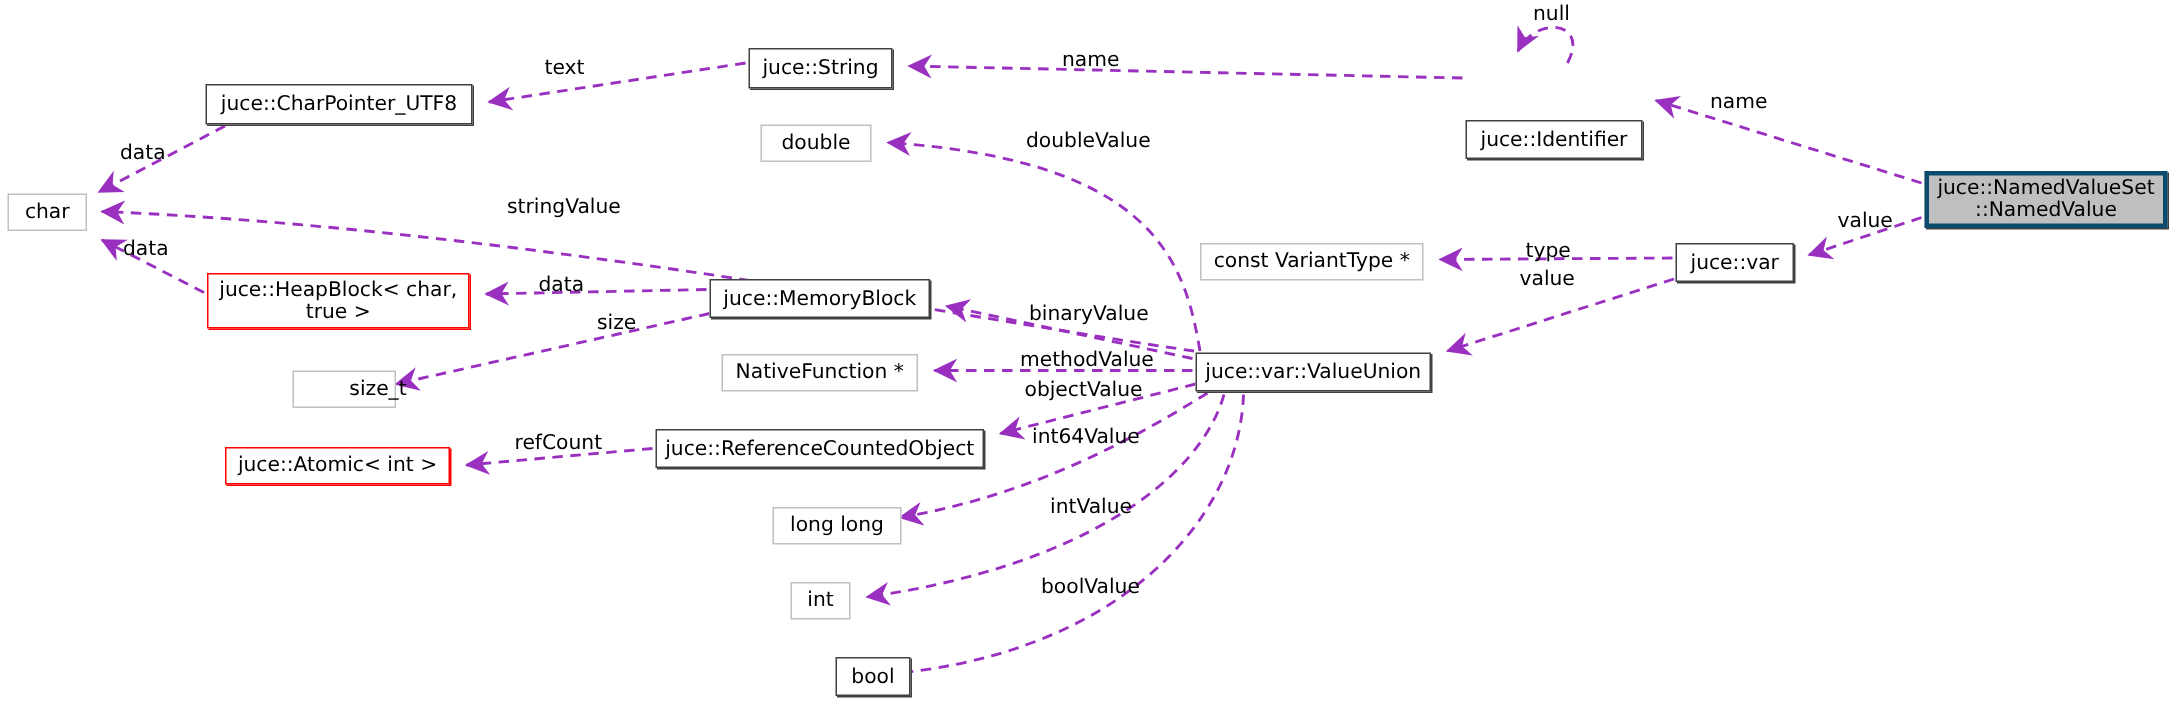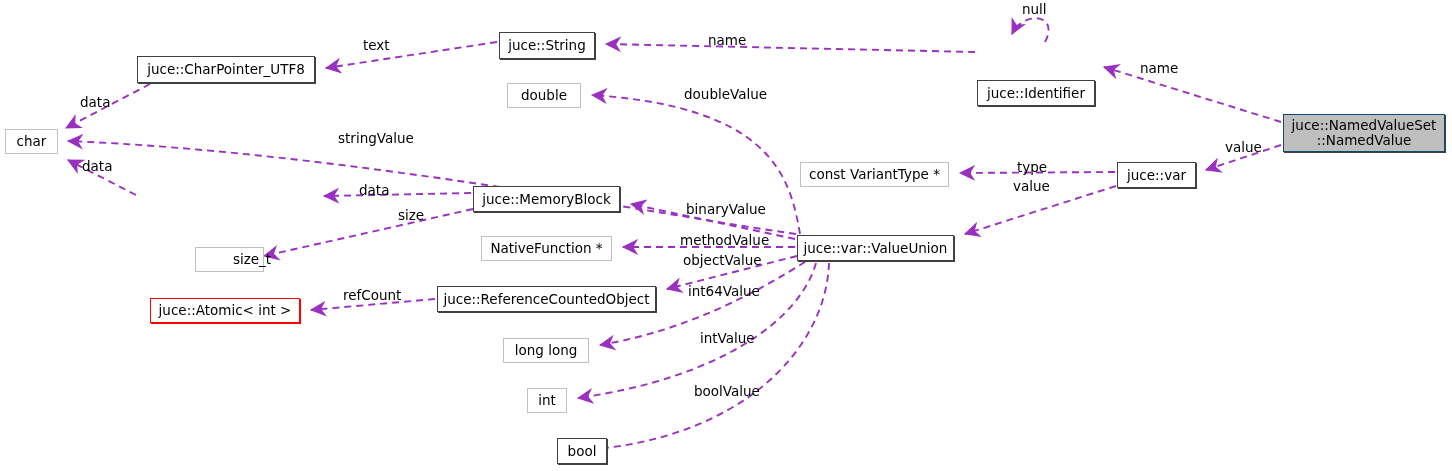--- a/index.html
+++ b/index.html
@@ -24,21 +24,21 @@
     white-space:pre;
     letter-spacing:0px;
   }
   
   .node.plain{border:1px solid #c0c0c0;}
   
   .node.cls{border:1px solid #404040;box-shadow:1px 1px 0 0 #404040;}
   
   .node.red{border:1px solid #ff0000;box-shadow:1px 1px 0 0 #ff0000;}
   
-  .node.current{background:#bfbfbf;border:1px solid #0c4a6e;box-shadow:1px 1px 0 0 #404040;}
+  .node.current{background:#bfbfbf;border:3px solid #0c4a6e;box-shadow:1px 1px 0 0 #404040;}
   .edge-label{
     position:absolute;
     color:#000000;
     font-size:13.5px;
     line-height:15px;
     white-space:pre;
     background:transparent;
   }
 </style>
 </head>
@@ -93,36 +93,38 @@
       <path d="M 1281,122 L 1104,67"></path>
 
       <path d="M 1281,145 L 1206,170"></path>
     </g>
   </svg>
 
   <div class="node plain" style="left:5px;top:129px;width:53px;height:25px;">char</div>
 
   <div class="node cls" style="left:137px;top:56px;width:178px;height:27px;">juce::CharPointer_UTF8</div>
 
+  <div class="node red" style="left:138px;top:182px;width:175px;height:37px;">juce::HeapBlock&lt; char,
+true &gt;</div>
 
   <div class="node plain" style="left:195px;top:247px;width:69px;height:25px;padding-left:45px;">size_t</div>
 
   <div class="node red" style="left:150px;top:298px;width:150px;height:25px;">juce::Atomic&lt; int &gt;</div>
 
   <div class="node cls" style="left:499px;top:32px;width:96px;height:27px;">juce::String</div>
 
   <div class="node plain" style="left:507px;top:83px;width:74px;height:25px;">double</div>
 
   <div class="node cls" style="left:473px;top:186px;width:147px;height:26px;">juce::MemoryBlock</div>
 
   <div class="node plain" style="left:481px;top:236px;width:131px;height:25px;">NativeFunction *</div>
 
   <div class="node cls" style="left:437px;top:286px;width:219px;height:26px;">juce::ReferenceCountedObject</div>
 
-  <div class="node plain" style="left:503px;top:338px;width:86px;height:25px;text-align:center;">long long</div>
+  <div class="node plain" style="left:515px;top:338px;width:86px;height:25px;text-align:center;">long long</div>
 
   <div class="node plain" style="left:527px;top:388px;width:40px;height:25px;">int</div>
 
   <div class="node cls" style="left:522px;top:438px;width:50px;height:26px;margin-left:35px;">bool</div>
 
   <div class="node plain" style="left:800px;top:162px;width:149px;height:25px;">const VariantType *</div>
 
   <div class="node cls" style="left:797px;top:235px;width:157px;height:26px;">juce::var::ValueUnion</div>
 
   <div class="node cls" style="left:977px;top:44px;width:118px;height:26px;margin-top:36px;">juce::Identifier</div>

